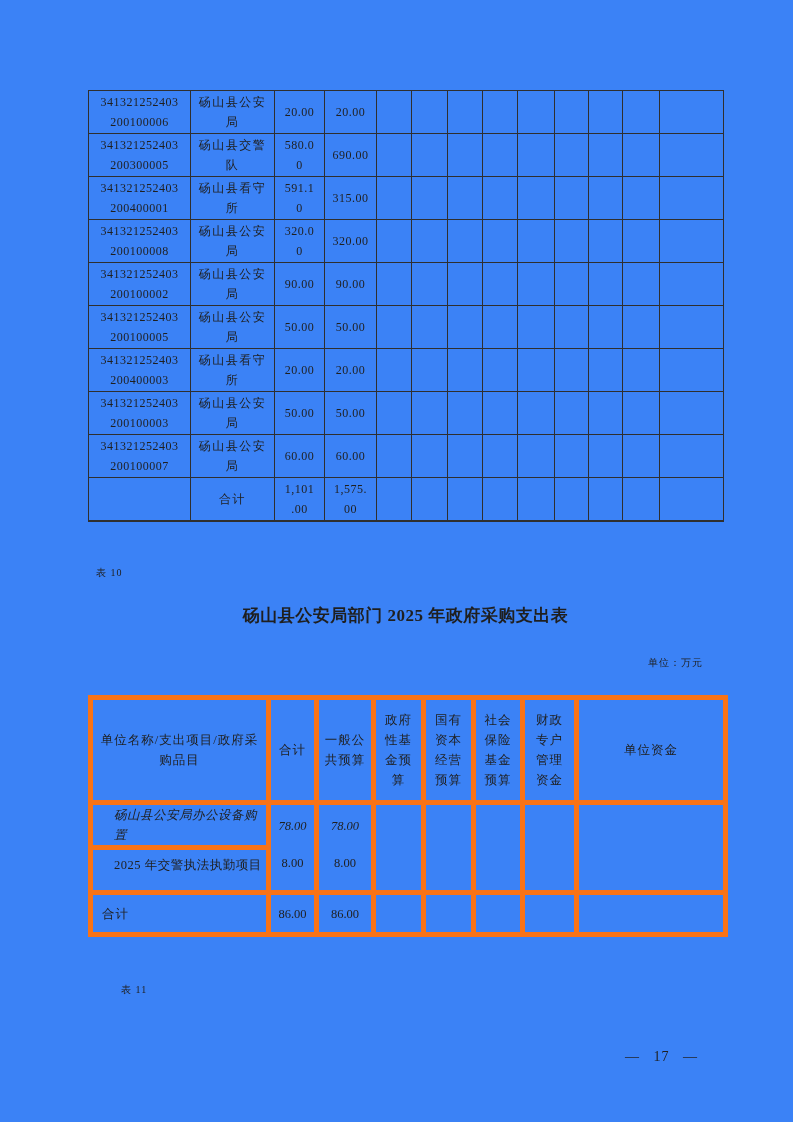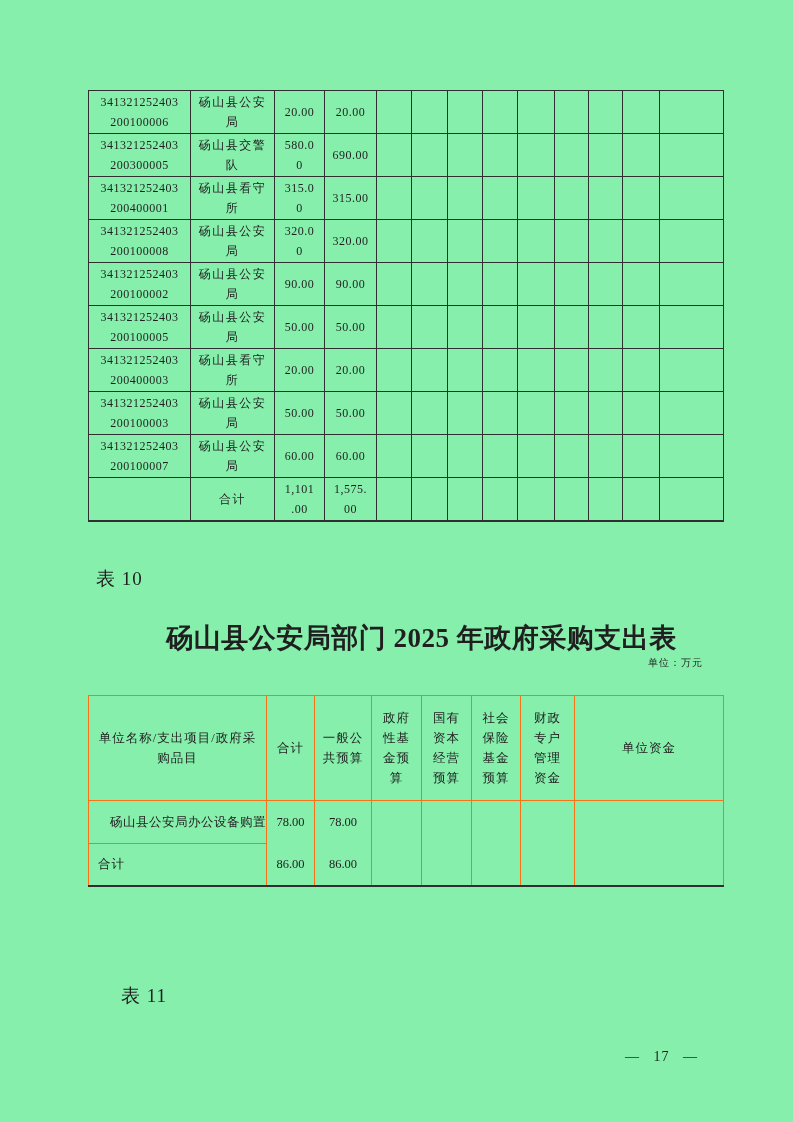--- a/index.html
+++ b/index.html
@@ -1,20 +1,20 @@
 <!DOCTYPE html>
 <html><head>
 <meta charset="utf-8">
 <style>
   html, body { margin: 0; padding: 0; background: #ffffff; }
   .page {
     position: relative;
     width: 793px; height: 1122px;
     margin: 0 auto;
-    background: #86efac;
+    background: #3b82f6;
     font-family: "Liberation Serif", "DejaVu Serif", serif;
     color: #1f1f1f;
     overflow: hidden;
   }
   
   table { border-collapse: collapse; table-layout: fixed; }
   .t1 {
     position: absolute; left: 88px; top: 90px; width: 635px;
     border: 1px solid #2f2f2f; border-bottom-width: 2px;
   }
@@ -28,46 +28,46 @@
     overflow: hidden;
   }
   .t1 tr { height: 43px; }
   .t1 td.org { letter-spacing: 1.5px; }
   
   .t2 {
     position: absolute; left: 88px; top: 695px; width: 635px;
     border: 1px solid #2f2f2f; border-bottom-width: 2px;
   }
   .t2 th, .t2 td {
-    border: 1px solid #f97316;
+    border: 5px solid #f97316;
     padding: 0;
     font-size: 12.5px; line-height: 20px;
     font-weight: normal;
     text-align: center; vertical-align: middle;
     white-space: pre-line;
     overflow: hidden;
   }
   .t2 tr.head { height: 105px; }
   .t2 tr.head th { letter-spacing: 1px; }
-  .t2 tr.r1 { height: 43px; }
+  .t2 tr.r1 { height: 43px; font-style: italic; }
   .t2 tr.r2 { height: 45px; }
   .t2 tr.trow { height: 42px; }
   .t2 tr.r1 td.open { border-bottom-style: hidden; }
   .t2 tr.r2 td.open { border-top-style: hidden; }
   .t2 tr.r2 td { vertical-align: top; padding-top: 5px; }
   .t2 td.name { text-align: left; padding-left: 21px; letter-spacing: 0.5px; }
   .t2 td.tname { text-align: left; padding-left: 9px; letter-spacing: 1px; }
   
-  .lbl { position: absolute; font-size: 19px; letter-spacing: 1px; }
+  .lbl { position: absolute; font-size: 10px; letter-spacing: 1px; }
   .l10 { left: 96px; top: 566px; }
   .l11 { left: 121px; top: 983px; }
   .title {
     position: absolute; left: 88px; top: 604px; width: 635px;
-    margin: 16px; text-align: center;
-    font-size: 27px; font-weight: 700; letter-spacing: 0.5px;
+    margin: 0; text-align: center;
+    font-size: 17px; font-weight: 700; letter-spacing: 0.5px;
   }
   .unit { position: absolute; right: 90px; top: 656px; font-size: 10px; letter-spacing: 1px; }
   .pagenum { position: absolute; right: 95px; top: 1049px; font-size: 14px; word-spacing: 9px; letter-spacing: 1px; text-align: center; }
 </style>
 </head>
 <body>
 
 <div class="page">
 
   <table class="t1">
@@ -120,21 +120,21 @@
           <td></td>
           <td></td>
           <td></td>
           <td></td>
       </tr>
       <tr>
         <td>341321252403
 200400001</td>
         <td class="org">砀山县看守
 所</td>
-        <td>315.0
+        <td>591.1
 0</td>
         <td>315.00</td>
         <td></td>
           <td></td>
           <td></td>
           <td></td>
           <td></td>
           <td></td>
           <td></td>
           <td></td>
@@ -306,20 +306,30 @@
       <tr class="r1">
         <td class="name">砀山县公安局办公设备购置</td>
         <td class="open">78.00</td>
         <td class="open">78.00</td>
         <td class="open"></td>
         <td class="open"></td>
         <td class="open"></td>
         <td class="open"></td>
         <td class="open"></td>
       </tr>
+      <tr class="r2">
+        <td class="name">2025 年交警执法执勤项目</td>
+        <td class="open">8.00</td>
+        <td class="open">8.00</td>
+        <td class="open"></td>
+        <td class="open"></td>
+        <td class="open"></td>
+        <td class="open"></td>
+        <td class="open"></td>
+      </tr>
       <tr class="trow">
         <td class="tname">合计</td>
         <td>86.00</td>
         <td>86.00</td>
         <td></td>
         <td></td>
         <td></td>
         <td></td>
         <td></td>
       </tr>

